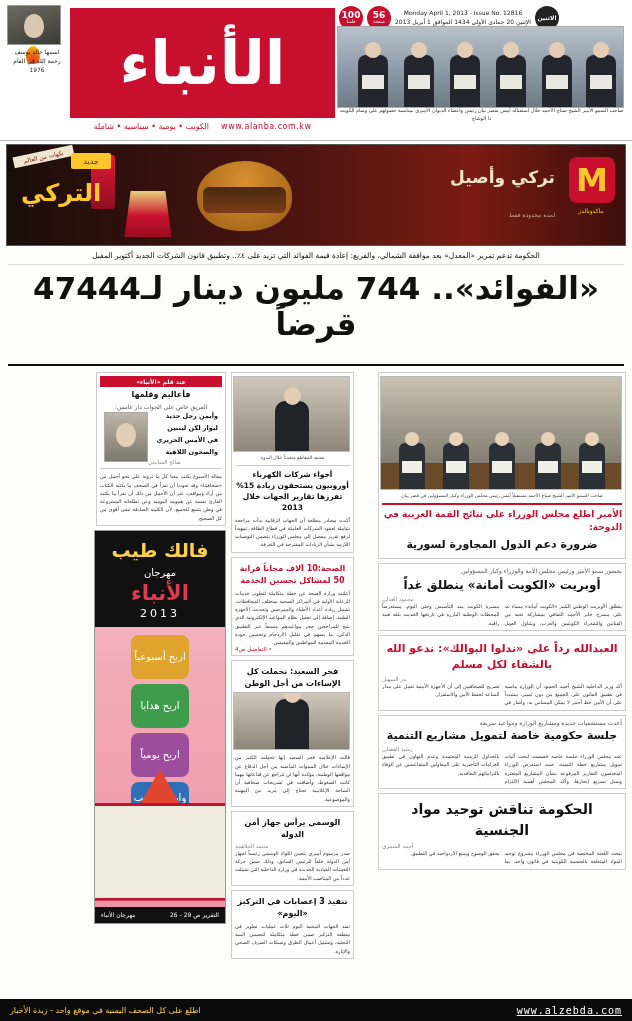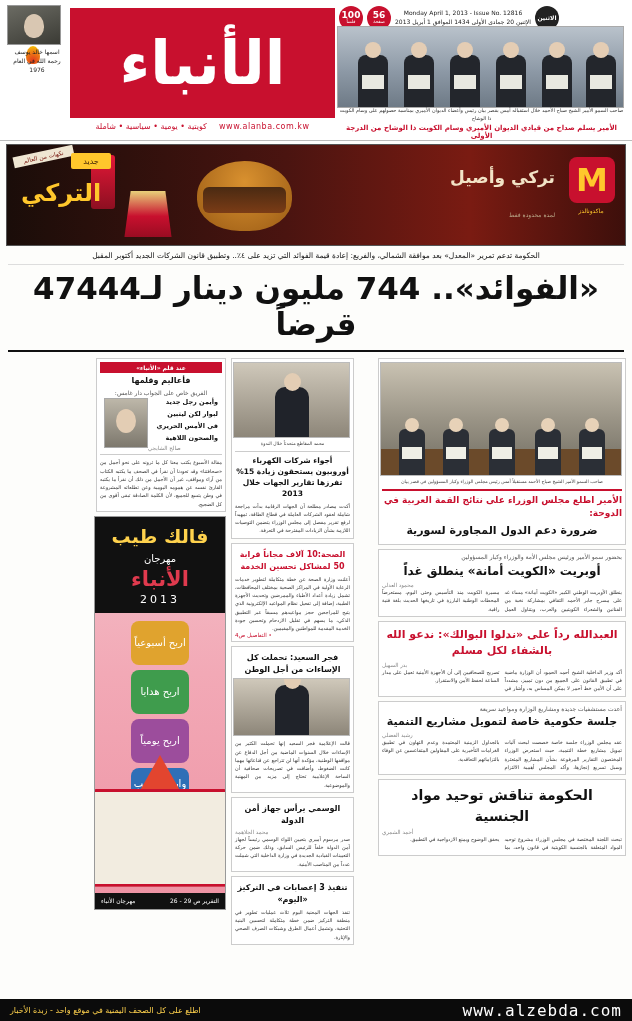--- a/index.html
+++ b/index.html
@@ -129,21 +129,21 @@
   }
 
   
   .kicker{
     margin:4px 8px 0;font-size:7.5px;color:#111;text-align:center;line-height:1.5;
     border-bottom:1px solid #ddd;padding-bottom:3px;
   }
   .mainhead{
     margin:5px 8px 6px;text-align:center;
     font-size:31px;font-weight:bold;color:#111;letter-spacing:-.5px;
-    border-bottom:2px solid #111;padding-bottom:8px;
+    border-bottom:2px solid #111;padding-bottom:22px;
   }
 
   
   .grid{display:flex;flex-direction:row;gap:5px;padding:0 6px;}
   .col{display:flex;flex-direction:column;gap:4px;}
   .col-right{width:248px;margin-left:19px;}
   .col-mid{width:123px;}
   .col-left{width:130px;padding-left:29px;}
 
   .box{border:1px solid #ccc;background:#fff;padding:3px;}
@@ -217,40 +217,40 @@
   .fest .foot{
     position:absolute;left:0;right:0;bottom:0;height:16px;background:#111;color:#fff;
     font-size:6px;display:flex;align-items:center;justify-content:space-between;padding:0 6px;
   }
 
   
   .bottom{
     position:absolute;left:0;bottom:0;width:632px;height:22px;background:#0b0b0b;color:#fff;
     display:flex;align-items:center;justify-content:space-between;padding:0 10px;box-sizing:border-box;
   }
-  .bottom .site{font-size:16px;color:#fff;letter-spacing:1px;font-family:"DejaVu Sans Mono",monospace;}
+  .bottom .site{font-size:10px;color:#fff;letter-spacing:1px;font-family:"DejaVu Sans Mono",monospace;text-decoration:underline;}
   .bottom .ar{font-size:8px;color:#ffd24d;}
 </style>
 </head>
 <body>
 
 <div class="page">
 
   <div class="masthead">
     <div class="mh-photo"></div>
     <div class="mh-flame"></div>
     <div class="mh-leftcol">اسمها خالد يوسف رحمة الله في العام 1976</div>
 
     <div class="mh-logo">
       <span>الأنباء</span>
     </div>
     <div class="mh-slogan">
       <span class="url">www.alanba.com.kw</span>
       &nbsp;&nbsp;
-      <span>كويتية • يومية • سياسية • شاملة</span>
+      <span>الكويت • يومية • سياسية • شاملة</span>
     </div>
 
     <div class="mh-info">
       <div class="mh-badge">
         <span>100</span>
         <small>فلساً</small>
       </div>
       <div class="mh-badge">
         <span>56</span>
         <small>صفحة</small>
@@ -266,21 +266,20 @@
 
     <div class="mh-topphoto">
       <div class="fig" style="left:20px"></div>
       <div class="fig" style="left:66px"></div>
       <div class="fig" style="left:112px"></div>
       <div class="fig" style="left:158px"></div>
       <div class="fig" style="left:204px"></div>
       <div class="fig" style="left:248px"></div>
     </div>
     <div class="mh-cap">صاحب السمو الأمير الشيخ صباح الأحمد خلال استقباله أمس بقصر بيان رئيس وأعضاء الديوان الأميري بمناسبة حصولهم على وسام الكويت ذا الوشاح</div>
-    <div class="mh-cap2">الأمير يسلم صداح من قيادي الديوان الأميري وسام الكويت ذا الوشاح من الدرجة الأولى</div>
   </div>
 
   <div class="ad">
     <div class="ribbon">نكهات من العالم</div>
     <div class="mcd">M</div>
     <div class="mcd-label">ماكدونالدز</div>
     <div class="ar-title">تركي وأصيل</div>
     <div class="ar-note">لمدة محدودة فقط</div>
     <div class="burger"></div>
     <div class="fries"></div>

